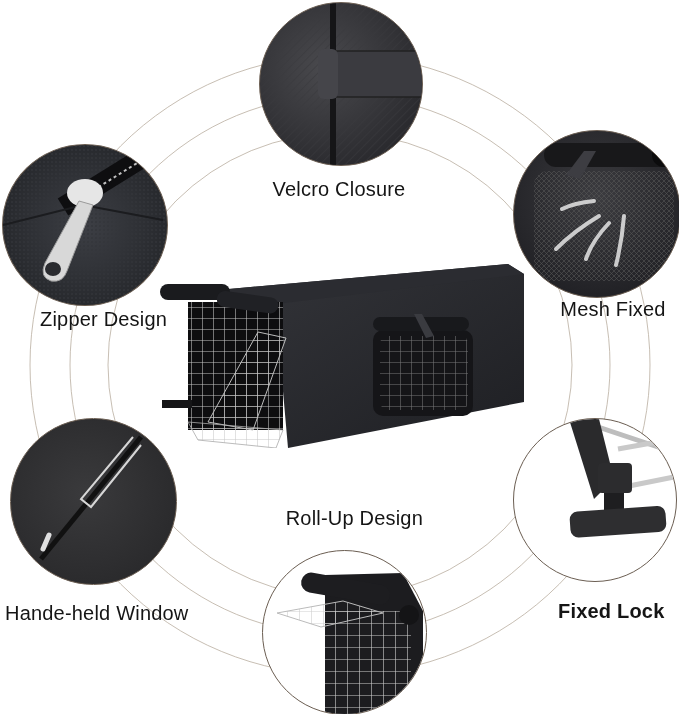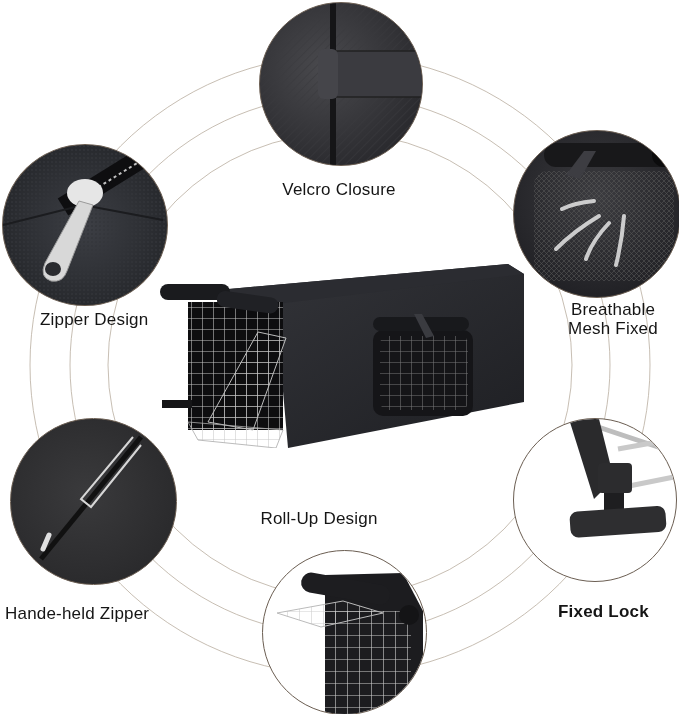--- a/index.html
+++ b/index.html
@@ -1,18 +1,18 @@
 <!DOCTYPE html>
 <html><head>
 <meta charset="utf-8">
 <style>
   html,body{margin:0;padding:0;background:#ffffff;}
   #stage{position:relative;width:679px;height:714px;overflow:hidden;background:#ffffff;font-family:"Liberation Sans",sans-serif;color:#111;}
   svg.layer{position:absolute;left:0;top:0;}
-  .label{position:absolute;font-size:17px;line-height:19px;color:#151515;white-space:nowrap;letter-spacing:0.2px;}
+  .label{position:absolute;font-size:20px;line-height:19px;color:#151515;white-space:nowrap;letter-spacing:0.2px;}
   .label.center{text-align:center;}
   .circle{position:absolute;border-radius:50%;overflow:hidden;}
 </style>
 </head>
 <body>
 
 <div id="stage">
 
   <svg class="layer" width="679" height="714">
     <circle cx="340" cy="365" r="310" fill="none" stroke="#b9ad9f" stroke-width="0.8"></circle>
@@ -66,21 +66,20 @@
       <path d="M70 20 L82 20 L66 48 L52 44 Z" fill="#3d3d42"></path>
       <g stroke="#e5e5e5" stroke-width="4" fill="none" stroke-linecap="round" opacity="0.85">
         <path d="M80 70 Q60 72 48 78"></path>
         <path d="M85 85 Q60 100 42 118"></path>
         <path d="M95 92 Q78 110 72 128"></path>
         <path d="M110 85 Q108 110 102 134"></path>
       </g>
     </svg>
   </div>
   <div class="label center" style="left:548px;top:300px;width:130px;">
-    <div>Breathable</div>
     <div>Mesh Fixed</div>
   </div>
 
   <div style="position:absolute;left:158px;top:252px;width:370px;height:196px;">
     <svg width="370" height="196">
       <defs>
         <pattern id="grid" width="11" height="11" patternUnits="userSpaceOnUse">
           <path d="M0 0 H11 M0 0 V11" stroke="#c8c8c8" stroke-width="1.1" fill="none"></path>
         </pattern>
         <linearGradient id="cover" x1="0" y1="0" x2="1" y2="1">
@@ -103,30 +102,30 @@
       <rect x="60" y="38" width="62" height="16" rx="8" fill="#202125" transform="rotate(8 60 38)"></rect>
 
       <rect x="4" y="148" width="30" height="8" fill="#151517"></rect>
 
       <rect x="215" y="78" width="100" height="86" rx="10" fill="#151518"></rect>
       <rect x="222" y="84" width="88" height="74" rx="8" fill="url(#grid)" opacity="0.55"></rect>
       <rect x="215" y="65" width="96" height="14" rx="7" fill="#18191c"></rect>
       <path d="M256 62 L264 62 L276 84 L268 86 Z" fill="#3a3b40"></path>
     </svg>
   </div>
-  <div class="label center" style="left:244px;top:509px;width:150px;">Roll-Up Design</div>
+  <div class="label center" style="left:273px;top:509px;width:150px;text-align:right;">Roll-Up Design</div>
 
   <div class="circle" style="left:10px;top:418px;width:165px;height:165px;background:radial-gradient(circle at 45% 45%,#3a3a3c,#2a2a2c 75%);border:1px solid #6b5e52;">
     <svg width="165" height="165">
       <path d="M130 18 L30 140" stroke="#111" stroke-width="5"></path>
       <path d="M122 18 L70 80 L80 88 L130 26" stroke="#d6d6d6" stroke-width="2" fill="none"></path>
       <path d="M38 116 L32 130" stroke="#e0e0e0" stroke-width="5" stroke-linecap="round"></path>
     </svg>
   </div>
-  <div class="label" style="left:5px;top:604px;">Hande-held Zipper</div>
+  <div class="label" style="left:5px;top:604px;">Hande-held Window</div>
 
   <div class="circle" style="left:513px;top:418px;width:162px;height:162px;background:#ffffff;border:1px solid #6b5e52;">
     <svg width="162" height="162">
       <path d="M60 0 L150 30" stroke="#bdbdbd" stroke-width="5"></path>
       <path d="M100 70 L160 58" stroke="#c9c9c9" stroke-width="5"></path>
       <path d="M104 30 L160 20" stroke="#c9c9c9" stroke-width="5"></path>
       <path d="M55 0 L85 0 L100 60 L80 80 Z" fill="#2a2a2c"></path>
       <rect x="84" y="44" width="34" height="30" rx="4" fill="#2c2c2e"></rect>
       <rect x="90" y="74" width="20" height="20" fill="#1e1e20"></rect>
       <rect x="56" y="90" width="96" height="26" rx="8" fill="#2e2e30" transform="rotate(-4 100 103)"></rect>

